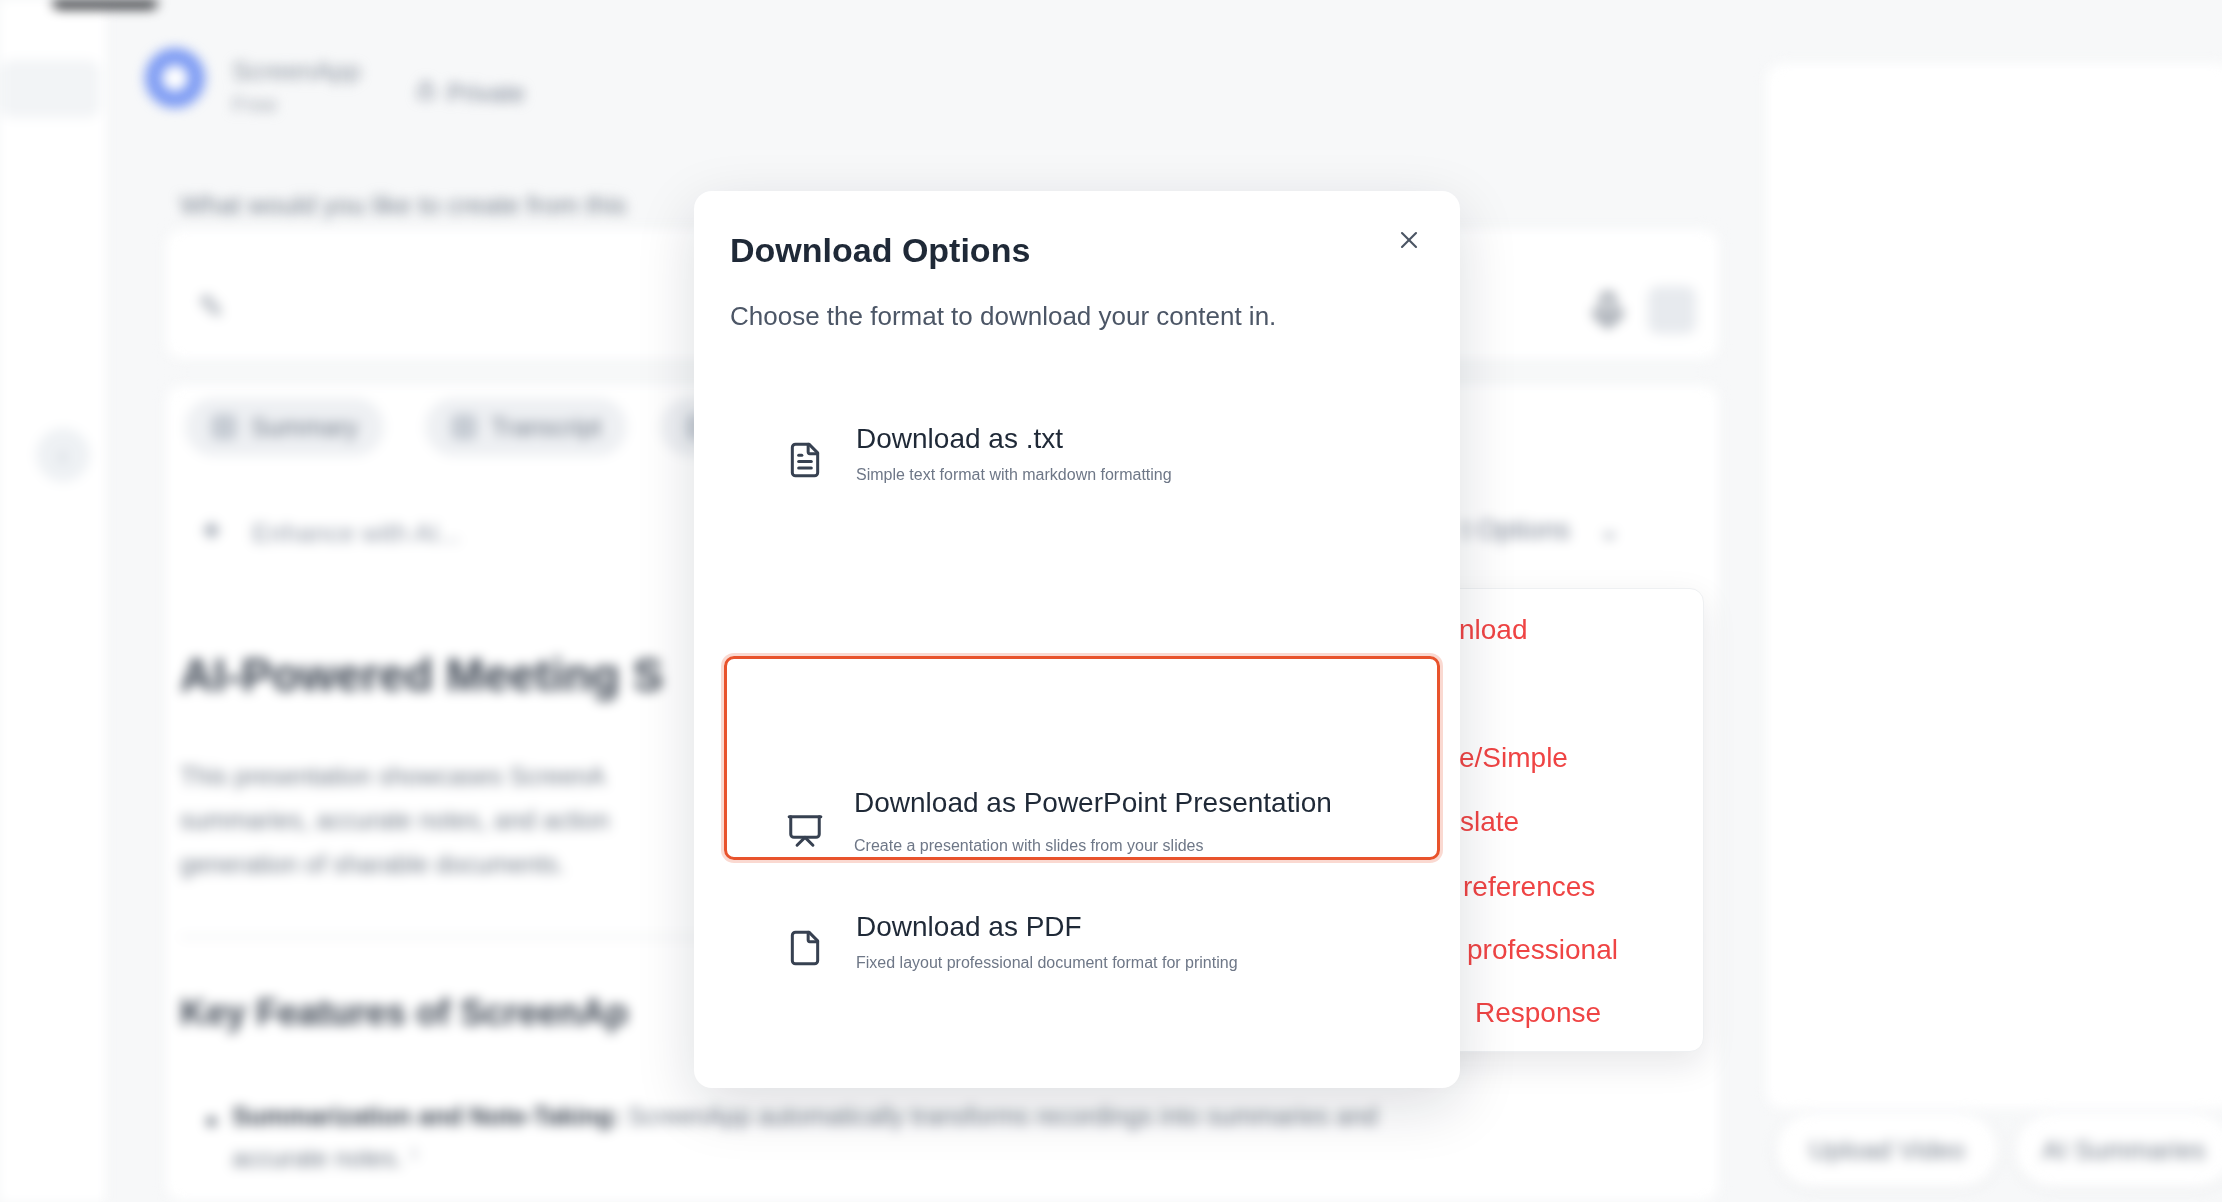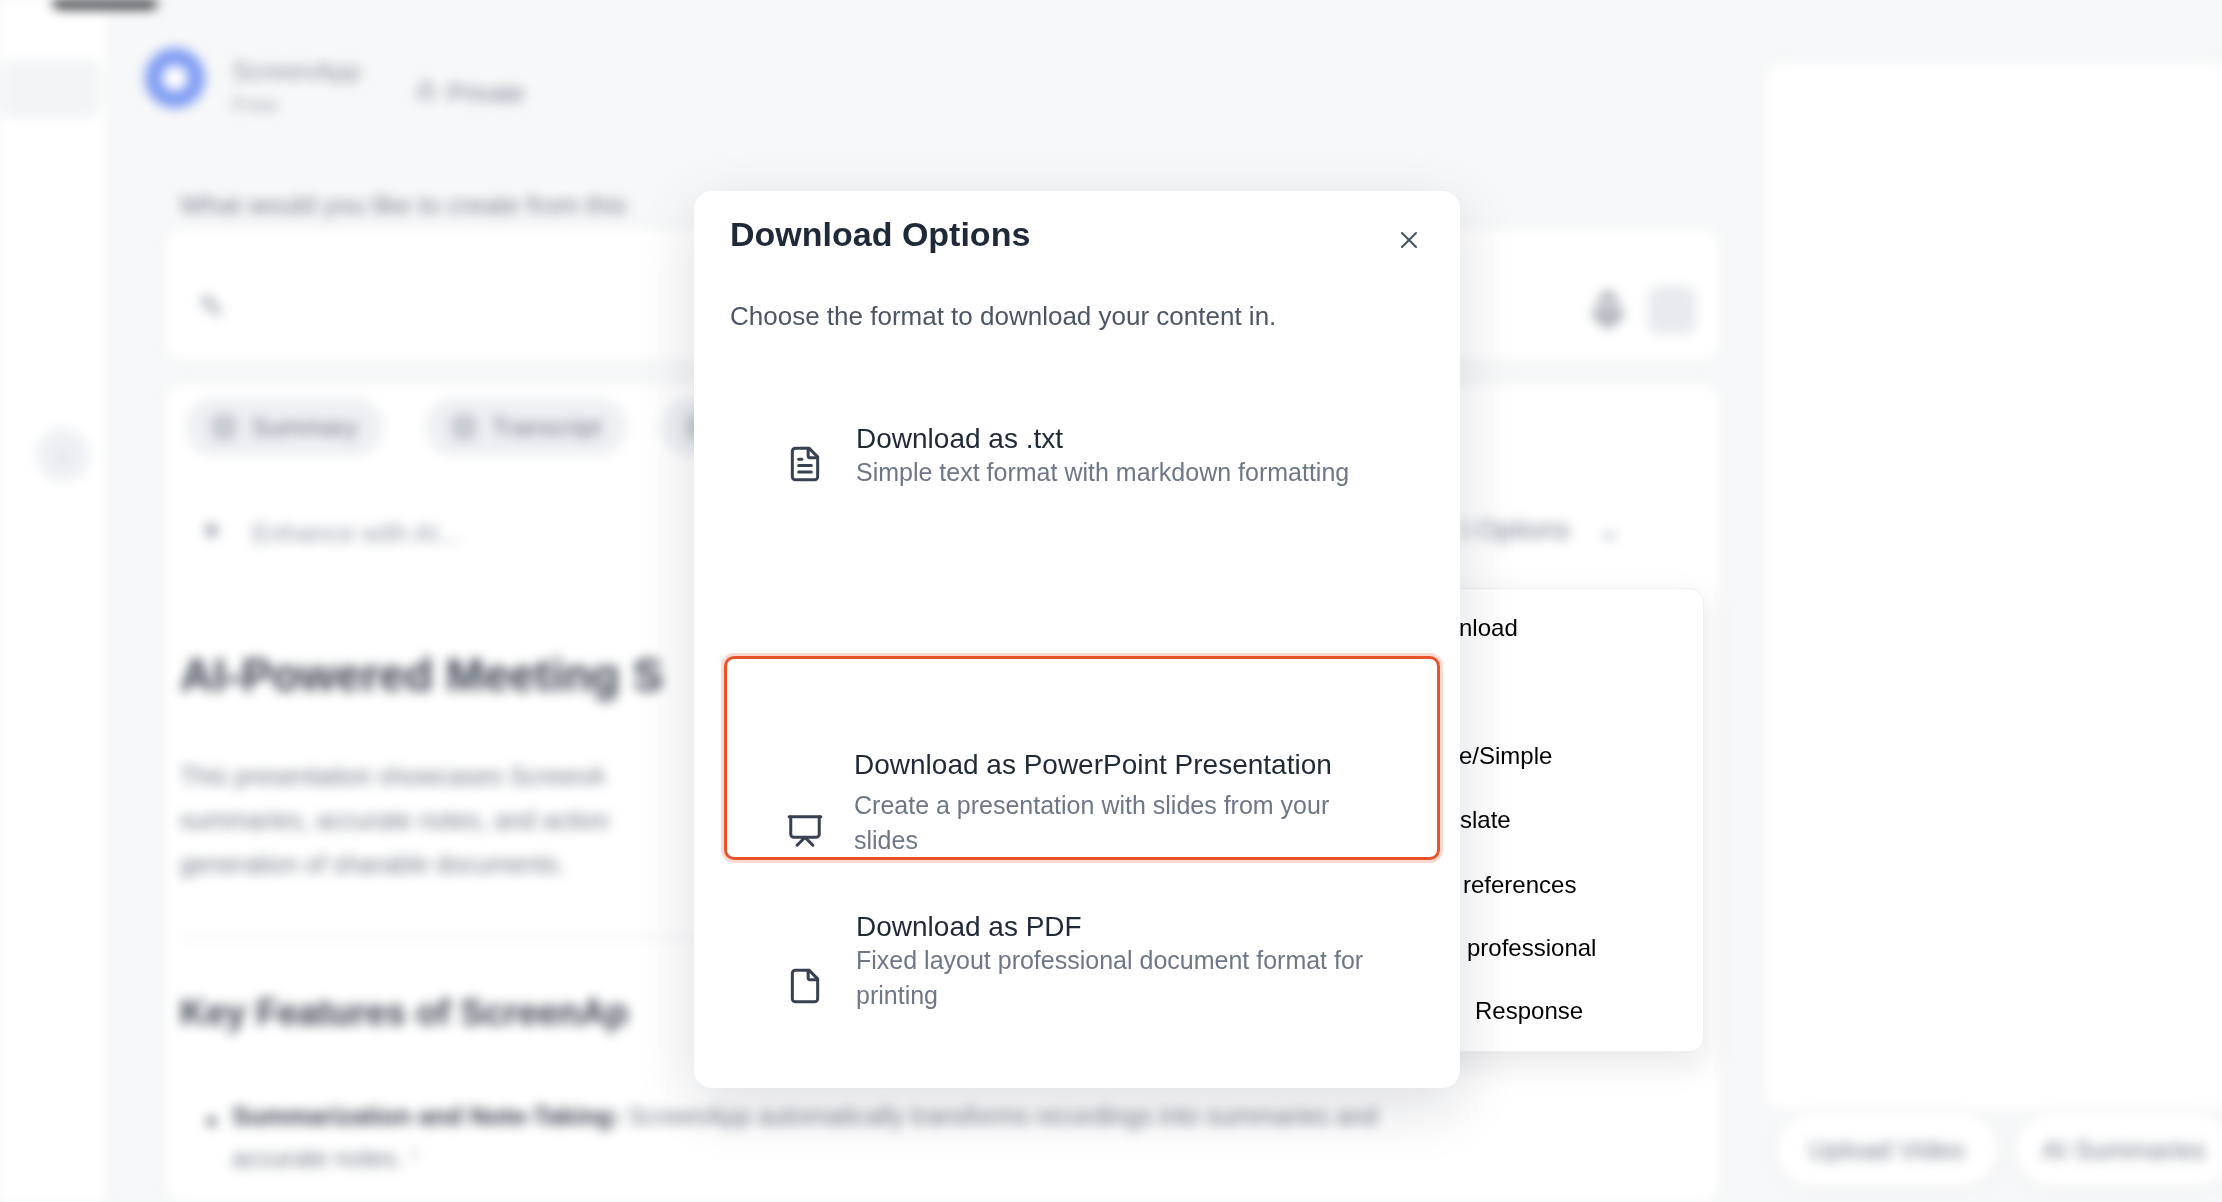--- a/index.html
+++ b/index.html
@@ -41,33 +41,33 @@
   .bullet-line2 { left:232px; top:1144px; font-size:25px; color:#747d8a; }
   .bullet-line2 sup { font-size:15px; color:#9aa2ae; }
   .right-panel { left:1765px; top:62px; width:470px; height:1048px; background:#fff; border:1px solid #f0f1f4; border-radius:18px; }
   .bottom-btn { top:1112px; height:76px; background:#fff; border:1px solid #e8eaee; border-radius:999px;
                 box-shadow:0 2px 8px rgba(0,0,0,.05); display:flex; align-items:center; justify-content:center;
                 font-size:26px; color:#767f8c; }
 
   
   .menu-panel { left:1403px; top:588px; width:301px; height:464px; background:#fff; border:1px solid #eef0f2;
                 border-radius:14px; box-shadow:0 12px 34px rgba(16,24,40,.10); z-index:5; }
-  .menu-item { position:absolute; font-size:24px; color:#000000; white-space:nowrap; }
+  .menu-item { position:absolute; font-size:28px; color:#ef4444; white-space:nowrap; }
 
   
   .modal { left:694px; top:191px; width:766px; height:897px; background:#fff; border-radius:18px;
            box-shadow:0 18px 60px rgba(15,23,42,.14); z-index:10; }
-  .modal-title { position:absolute; left:36px; top:24px; font-size:34px; font-weight:bold; color:#1f2937; }
+  .modal-title { position:absolute; left:36px; top:40px; font-size:34px; font-weight:bold; color:#1f2937; }
   .modal-close { position:absolute; left:698px; top:32px; width:34px; height:34px; display:flex;
                  align-items:center; justify-content:center; color:#4b5563; cursor:pointer; }
   .modal-sub { position:absolute; left:36px; top:110px; font-size:26px; color:#4c5666; }
   .opt { position:absolute; display:flex; gap:32px; cursor:pointer;align-items:flex-end; }
   .opt .oicon { flex:0 0 38px; color:#374151; padding-top:2px; }
   .opt .otitle { font-size:28px; color:#1f2937; }
-  .opt .odesc { font-size:25px; color:#6e7787; line-height:1.38; }
+  .opt .odesc { font-size:16px; color:#6e7787; margin-top:9px; line-height:1.38; }
   .opt-1 { left:92px; top:232px; width:581px; }
   .opt-2 { left:92px; top:370px; width:581px; }
   .opt-3 { left:30px; top:465px; width:716px; height:204px; border:3px solid #e8532c; border-radius:10px;
            box-shadow:0 0 0 3px rgba(232,83,44,.22); padding:41px 0 0 59px;gap:30px; }
   .opt-3 .otext { width:500px; }
   .opt-4 { left:92px; top:720px; width:581px; }
   .nowrap { white-space:nowrap; }
   .w515 { width:515px; }
 </style>
 </head>

